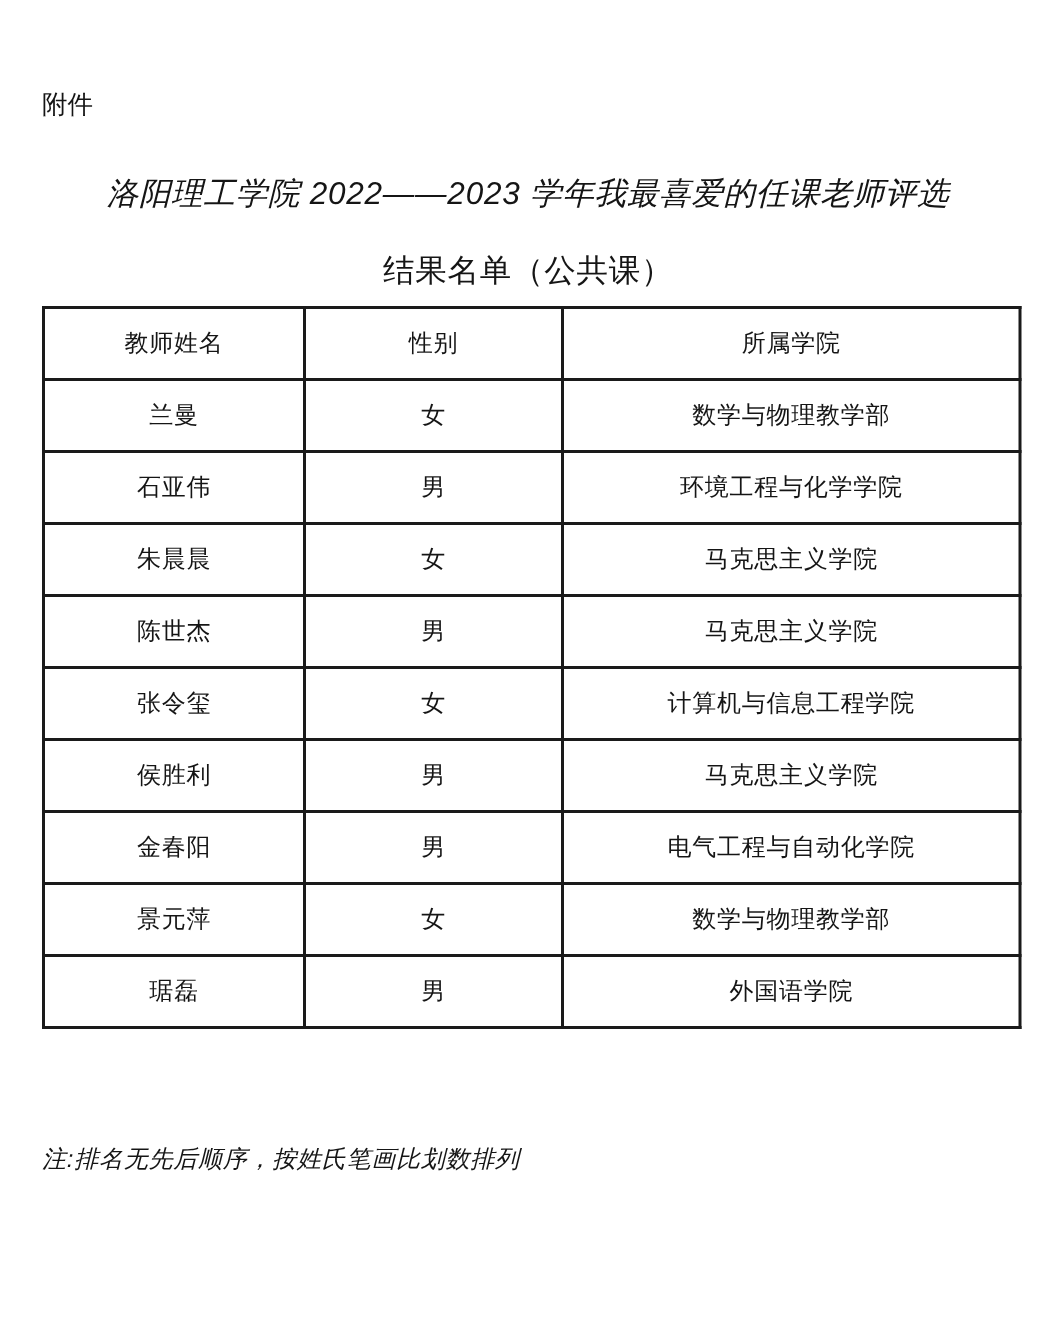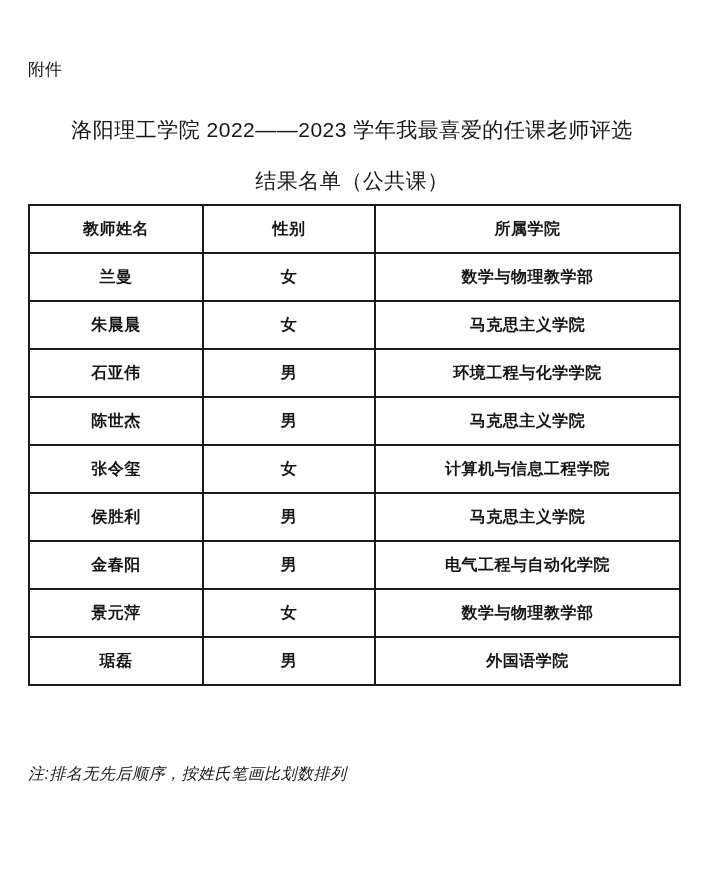--- a/index.html
+++ b/index.html
@@ -26,41 +26,41 @@
   .title-line {
     position: absolute;
     left: 0;
     width: 704px;
     text-align: center;
     font-size: 21px;
     letter-spacing: 0.5px;
     line-height: 24px;
     white-space: nowrap;
   }
-  .title-line.line1 { top: 118px; }
+  .title-line.line1 { top: 118px; font-style: italic; }
   .title-line.line2 { top: 169px; }
   table.results-table {
     position: absolute;
     left: 28px;
     top: 204px;
     width: 651px;
     border-collapse: collapse;
     table-layout: fixed;
   }
   .results-table col.c1 { width: 174px; }
   .results-table col.c2 { width: 172px; }
   .results-table col.c3 { width: 305px; }
   .results-table th,
   .results-table td {
     border: 2px solid #1a1a1a;
     height: 46px;
     text-align: center;
     vertical-align: middle;
     font-size: 16px;
-    font-weight: bold;
+    font-weight: normal;
     padding: 0;
     letter-spacing: 0.5px;
   }
   .note {
     position: absolute;
     left: 28px;
     top: 764px;
     font-size: 16px;
     line-height: 20px;
     letter-spacing: 0.5px;
@@ -91,28 +91,28 @@
         <th>所属学院</th>
       </tr>
     </thead>
     <tbody>
       <tr>
         <td>兰曼</td>
         <td>女</td>
         <td>数学与物理教学部</td>
       </tr>
       <tr>
+        <td>石亚伟</td>
+        <td>男</td>
+        <td>环境工程与化学学院</td>
+      </tr>
+      <tr>
         <td>朱晨晨</td>
         <td>女</td>
         <td>马克思主义学院</td>
-      </tr>
-      <tr>
-        <td>石亚伟</td>
-        <td>男</td>
-        <td>环境工程与化学学院</td>
       </tr>
       <tr>
         <td>陈世杰</td>
         <td>男</td>
         <td>马克思主义学院</td>
       </tr>
       <tr>
         <td>张令玺</td>
         <td>女</td>
         <td>计算机与信息工程学院</td>

